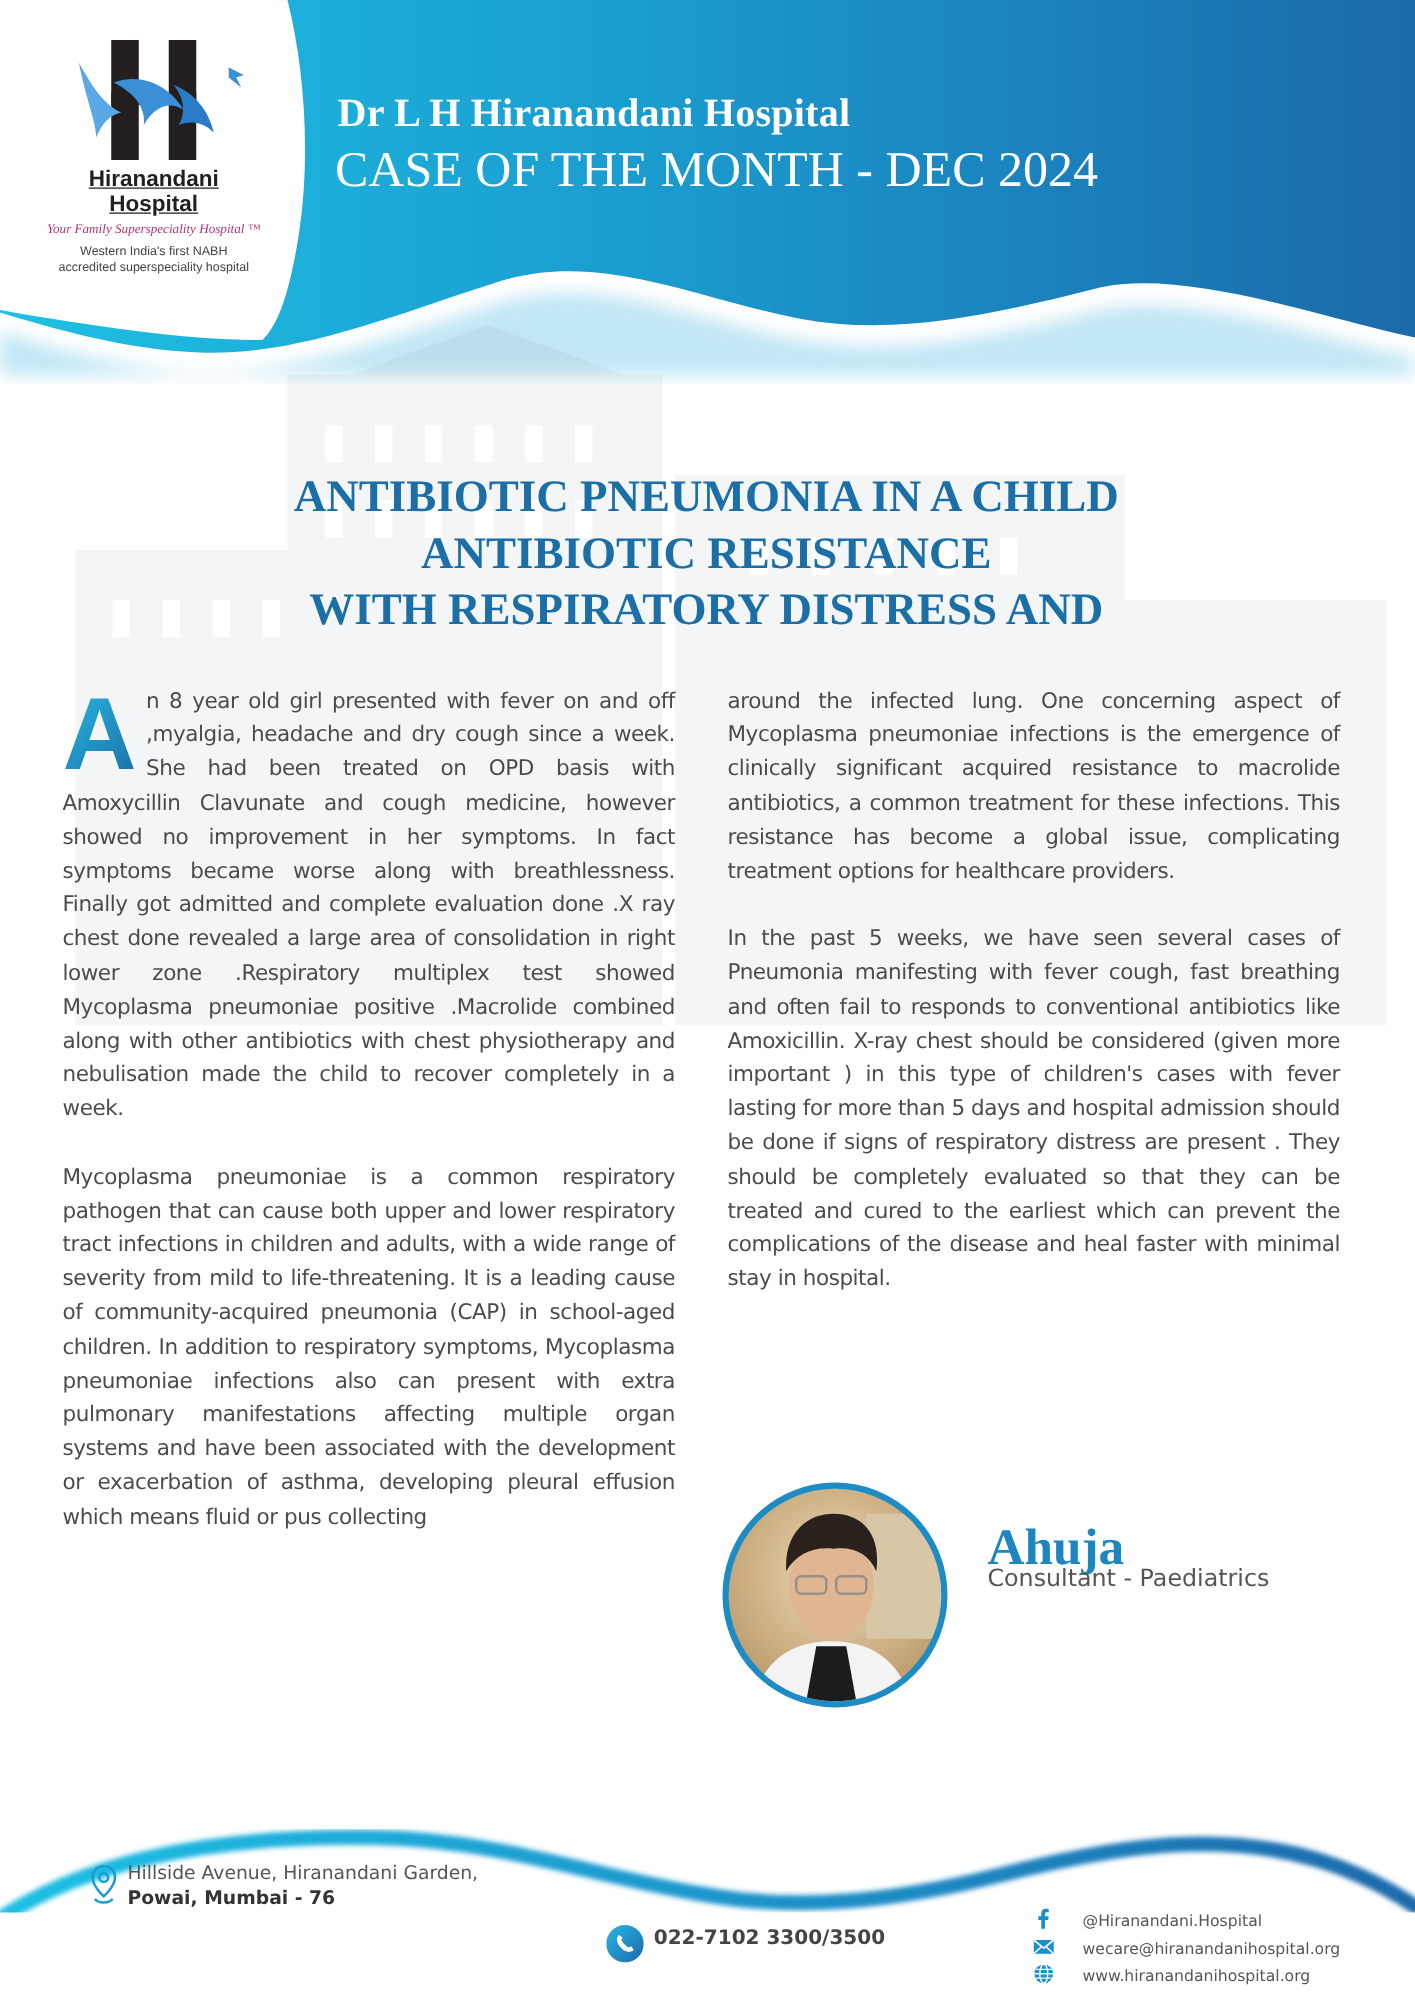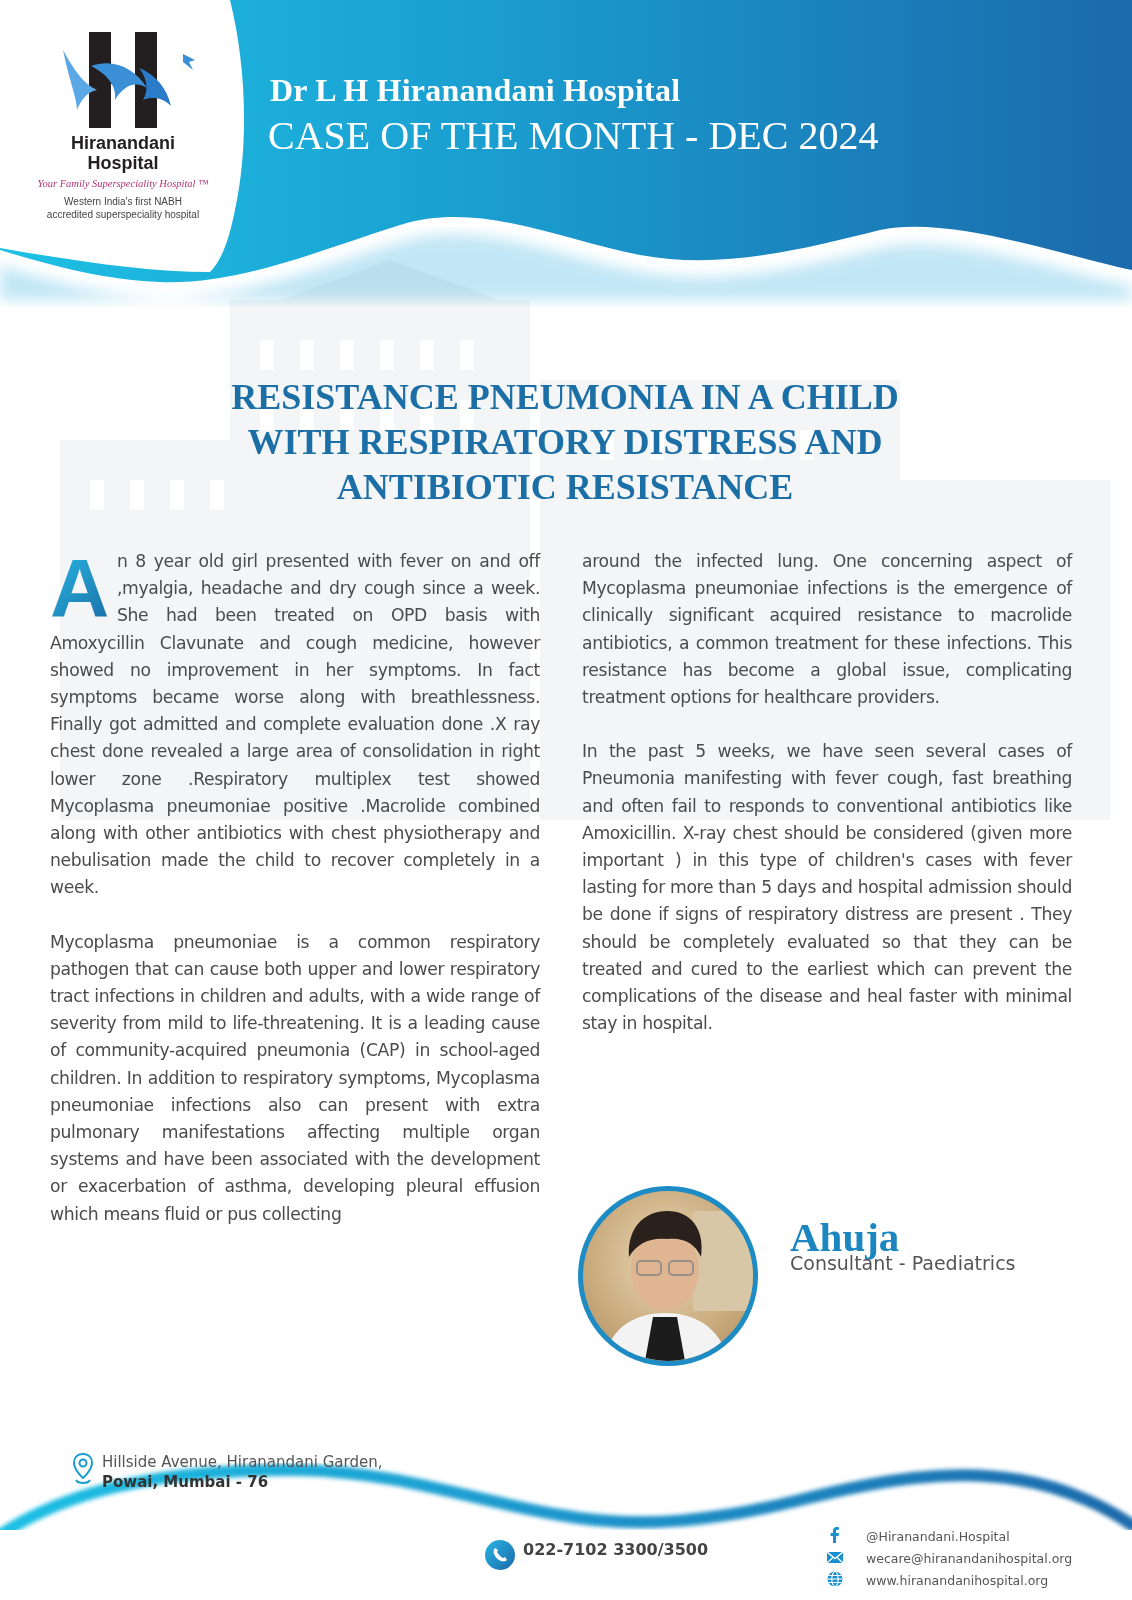--- a/index.html
+++ b/index.html
@@ -9,21 +9,21 @@
     font-family: "Liberation Sans", sans-serif;
   }
   .header-bg { position: absolute; left: 0; top: 0; width: 1132px; height: 320px; }
   .building-bg { position: absolute; left: 0; top: 260px; width: 1132px; height: 560px; opacity: 0.06; }
   .logo-block {
     position: absolute; left: 18px; top: 28px; width: 210px; text-align: center;
   }
   .logo-mark { width: 160px; height: 104px; margin: 0 auto; display: block; }
   .logo-name {
     font-family: "Liberation Sans", sans-serif; font-weight: bold;
-    font-size: 18px; line-height: 18px; color: #231f20; margin-top: 2px;
+    font-size: 18px; line-height: 18px; color: #231f20; margin-top: 2px; text-decoration: underline;
   }
   .logo-tag {
     font-family: "Liberation Serif", serif; font-style: italic;
     font-size: 10.5px; color: #b0337a; margin-top: 6px;
   }
   .logo-nabh {
     font-family: "Liberation Sans", sans-serif; font-size: 10px; color: #444;
     margin-top: 6px; line-height: 13px;
   }
   .hdr-sub {
@@ -64,21 +64,21 @@
   .doctor-name {
     position: absolute; left: 790px; top: 1215px;
     font-family: "Liberation Serif", serif; font-weight: bold; font-size: 41px;
     line-height: 44px; color: #1b86c0;
   }
   .doctor-role {
     position: absolute; left: 790px; top: 1252px;
     font-family: "DejaVu Sans", sans-serif; font-size: 19px; color: #555;
   }
   .footer-wave { position: absolute; left: 0; top: 1440px; width: 1132px; height: 90px; }
-  .addr { position: absolute; left: 72px; top: 1452px; display: flex; }
+  .addr { position: absolute; left: 72px; top: 1488px; display: flex; align-items: center; }
   .addr-text { font-family: "DejaVu Sans", sans-serif; font-size: 15px; line-height: 20px; color: #555; margin-left: 8px; }
   .addr-text b { color: #333; font-weight: bold; }
   .phone { position: absolute; left: 485px; top: 1540px; display: flex; align-items: flex-start; }
   .phone-text { font-family: "DejaVu Sans", sans-serif; font-weight: bold; font-size: 16px; color: #444; margin-left: 8px; }
   .contacts { position: absolute; left: 826px; top: 1522px; }
   .contact-row { display: flex; align-items: flex-end; height: 22px; gap: 12px; }
   .contact-row span.t { font-family: "DejaVu Sans", sans-serif; font-size: 12.5px; color: #555; margin-left: 10px; }
   .ic { width: 18px; height: 18px; display: inline-block; }
 </style>
 </head>
@@ -154,23 +154,23 @@
   <div class="logo-nabh">
     <div>Western India's first NABH</div>
     <div>accredited superspeciality hospital</div>
   </div>
 </div>
 
 <div class="hdr-sub">Dr L H Hiranandani Hospital</div>
 <div class="hdr-title">CASE OF THE MONTH - DEC 2024</div>
 
 <div class="article-title">
-  <div>RESISTANCE PNEUMONIA IN A CHILD</div>
+  <div>ANTIBIOTIC PNEUMONIA IN A CHILD</div>
+  <div>ANTIBIOTIC RESISTANCE</div>
   <div>WITH RESPIRATORY DISTRESS AND</div>
-  <div>ANTIBIOTIC RESISTANCE</div>
 </div>
 
 <div class="col col-left">
   <p><span class="dropcap">A</span><span>n 8 year old girl presented with fever on and off ,myalgia, headache and dry cough since a week. She had been treated on OPD basis with Amoxycillin Clavunate and cough medicine, however showed no improvement in her symptoms. In fact symptoms became worse along with breathlessness.  Finally got admitted and complete evaluation done .X ray chest done revealed a large area of consolidation in right lower zone .Respiratory multiplex test showed Mycoplasma pneumoniae positive .Macrolide combined along with other antibiotics with chest physiotherapy and nebulisation made the child to recover completely in a week.</span></p>
   <p>Mycoplasma pneumoniae is a common respiratory pathogen that can cause both upper and lower respiratory tract infections in children and adults, with a wide range of severity from mild to life-threatening. It is a leading cause of community-acquired pneumonia (CAP) in school-aged children. In addition to respiratory symptoms, Mycoplasma pneumoniae infections also can present with extra pulmonary manifestations affecting multiple organ systems and have been associated with the development or exacerbation of asthma, developing pleural effusion which means fluid or pus collecting</p>
 </div>
 
 <div class="col col-right">
   <p>around the infected lung.  One concerning aspect of Mycoplasma pneumoniae infections is the emergence of clinically significant acquired resistance to macrolide antibiotics, a common treatment for these infections. This resistance has become a global issue, complicating treatment options for healthcare providers.</p>
   <p>In the past 5 weeks, we have seen several cases of Pneumonia manifesting with fever cough, fast breathing and often fail to responds to conventional antibiotics like Amoxicillin. X-ray chest should be considered (given more important ) in this type of children's cases with fever lasting for more than 5 days and hospital admission  should be done if signs of respiratory distress are present . They should be completely evaluated so that they can be treated and cured to the earliest which can prevent the complications of the disease and heal faster with minimal stay in hospital.</p>

